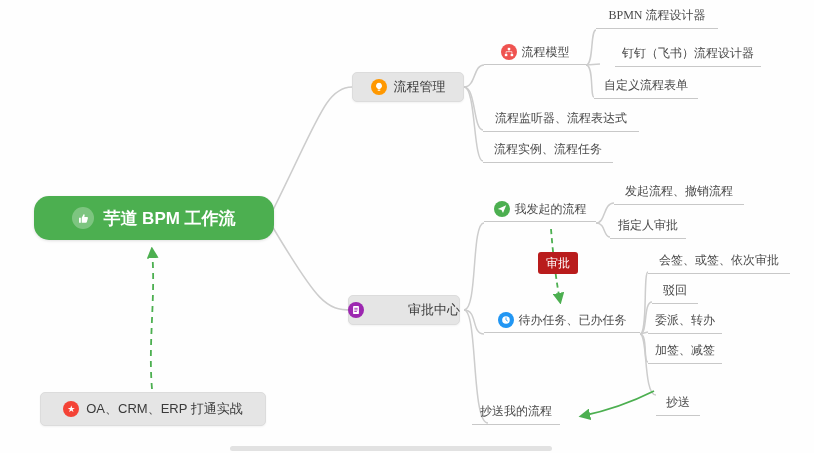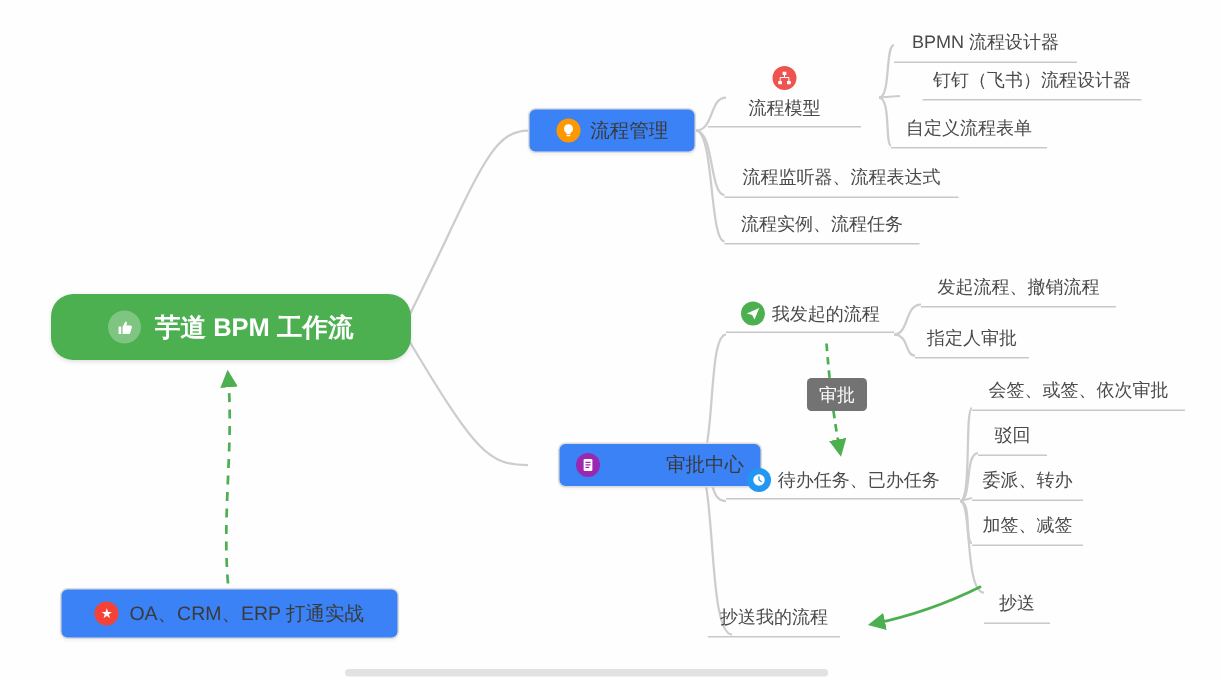--- a/index.html
+++ b/index.html
@@ -6,21 +6,21 @@
   .canvas{
     position:relative;width:814px;height:453px;overflow:hidden;
     background:#fefefe;
     font-family:"Liberation Sans","DejaVu Sans",sans-serif;
   }
   svg.links{position:absolute;left:0;top:0;z-index:0;pointer-events:none;}
 
   
   .box-node{
     position:absolute;z-index:2;display:flex;align-items:center;justify-content:center;gap:7px;
-    background:#3b82f6;border:1px solid #dcdcdc;border-radius:5px;
+    background:#e5e5e5;border:1px solid #dcdcdc;border-radius:5px;
     font-size:13px;color:#3a3a3a;white-space:nowrap;box-sizing:border-box;
     box-shadow:0 1px 2px rgba(0,0,0,.05);cursor:pointer;
   }
   .root-node{
     position:absolute;z-index:2;display:flex;align-items:center;justify-content:center;gap:9px;
     background:#4caf50;color:#fff;border-radius:8px;
     font-size:17px;font-weight:600;white-space:nowrap;box-sizing:border-box;cursor:pointer;
     box-shadow:0 1px 3px rgba(0,0,0,.12);
   }
   .root-icon{
@@ -40,21 +40,21 @@
 
   
   .leaf{
     position:absolute;z-index:2;box-sizing:border-box;
     font-size:12px;color:#4a4a4a;line-height:15px;white-space:nowrap;
     padding:0 4px 5px;border-bottom:1px solid #c8c8c8;text-align:center;cursor:pointer;
   }
   .leaf.icon-leaf{display:flex;align-items:center;justify-content:center;gap:5px;padding-bottom:4px;}
 
   .badge{
-    position:absolute;z-index:3;background:#737373;color:#fff;
+    position:absolute;z-index:3;background:#b91c1c;color:#fff;
     font-size:12px;line-height:1;padding:5px 8px;border-radius:3px;cursor:pointer;
   }
   .hscrollbar{
     position:absolute;z-index:4;left:230px;bottom:2px;width:322px;height:5px;
     background:#e2e2e2;border-radius:3px;cursor:pointer;
   }
 </style>
 </head>
 <body>
 
@@ -105,39 +105,39 @@
   <div class="box-node" style="left:352px;top:72px;width:112px;height:30px;">
     <span class="dot dot-orange">
       <svg width="10" height="10" viewBox="0 0 12 12">
           <path fill="#fff" d="M6 1a3.6 3.6 0 0 0-2 6.6c.3.2.4.5.4.8v.4h3.2v-.4c0-.3.1-.6.4-.8A3.6 3.6 0 0 0 6 1z"></path>
           <rect x="4.4" y="9.3" width="3.2" height="1.2" rx="0.6" fill="#fff"></rect>
         </svg>
     </span>
     <span>流程管理</span>
   </div>
 
-  <div class="leaf icon-leaf" style="left:472px;top:44px;width:102px;flex-direction:column;">
+  <div class="leaf icon-leaf" style="left:484px;top:44px;width:102px;">
     <span class="dot dot-red">
       <svg width="10" height="10" viewBox="0 0 12 12">
           <rect x="4.5" y="1" width="3" height="2.6" fill="#fff"></rect>
           <rect x="1" y="8.4" width="3" height="2.6" fill="#fff"></rect>
           <rect x="8" y="8.4" width="3" height="2.6" fill="#fff"></rect>
           <path d="M6 3.6v2M6 5.6H2.5v2.8M6 5.6h3.5v2.8" stroke="#fff" stroke-width="0.8" fill="none"></path>
         </svg>
     </span>
     <span>流程模型</span>
   </div>
-  <div class="leaf" style="left:596px;top:21px;width:122px;">BPMN 流程设计器</div>
+  <div class="leaf" style="left:596px;top:8px;width:122px;font-family:Liberation Serif, serif;">BPMN 流程设计器</div>
   <div class="leaf" style="left:600px;top:46px;width:146px;margin-left:15px;">钉钉（飞书）流程设计器</div>
   <div class="leaf" style="left:594px;top:78px;width:104px;">自定义流程表单</div>
 
   <div class="leaf" style="left:483px;top:111px;width:156px;">流程监听器、流程表达式</div>
   <div class="leaf" style="left:483px;top:142px;width:130px;">流程实例、流程任务</div>
 
-  <div class="box-node" style="left:372px;top:295px;width:136px;height:30px;gap:44px;">
+  <div class="box-node" style="left:348px;top:295px;width:112px;height:30px;gap:44px;">
     <span class="dot dot-purple">
       <svg width="10" height="10" viewBox="0 0 12 12">
           <rect x="2.5" y="1.2" width="7" height="9.6" rx="1" fill="#fff"></rect>
           <rect x="4" y="3.4" width="4" height="1" fill="#9c27b0"></rect>
           <rect x="4" y="5.4" width="4" height="1" fill="#9c27b0"></rect>
           <rect x="4" y="7.4" width="3" height="1" fill="#9c27b0"></rect>
         </svg>
     </span>
     <span>审批中心</span>
   </div>

